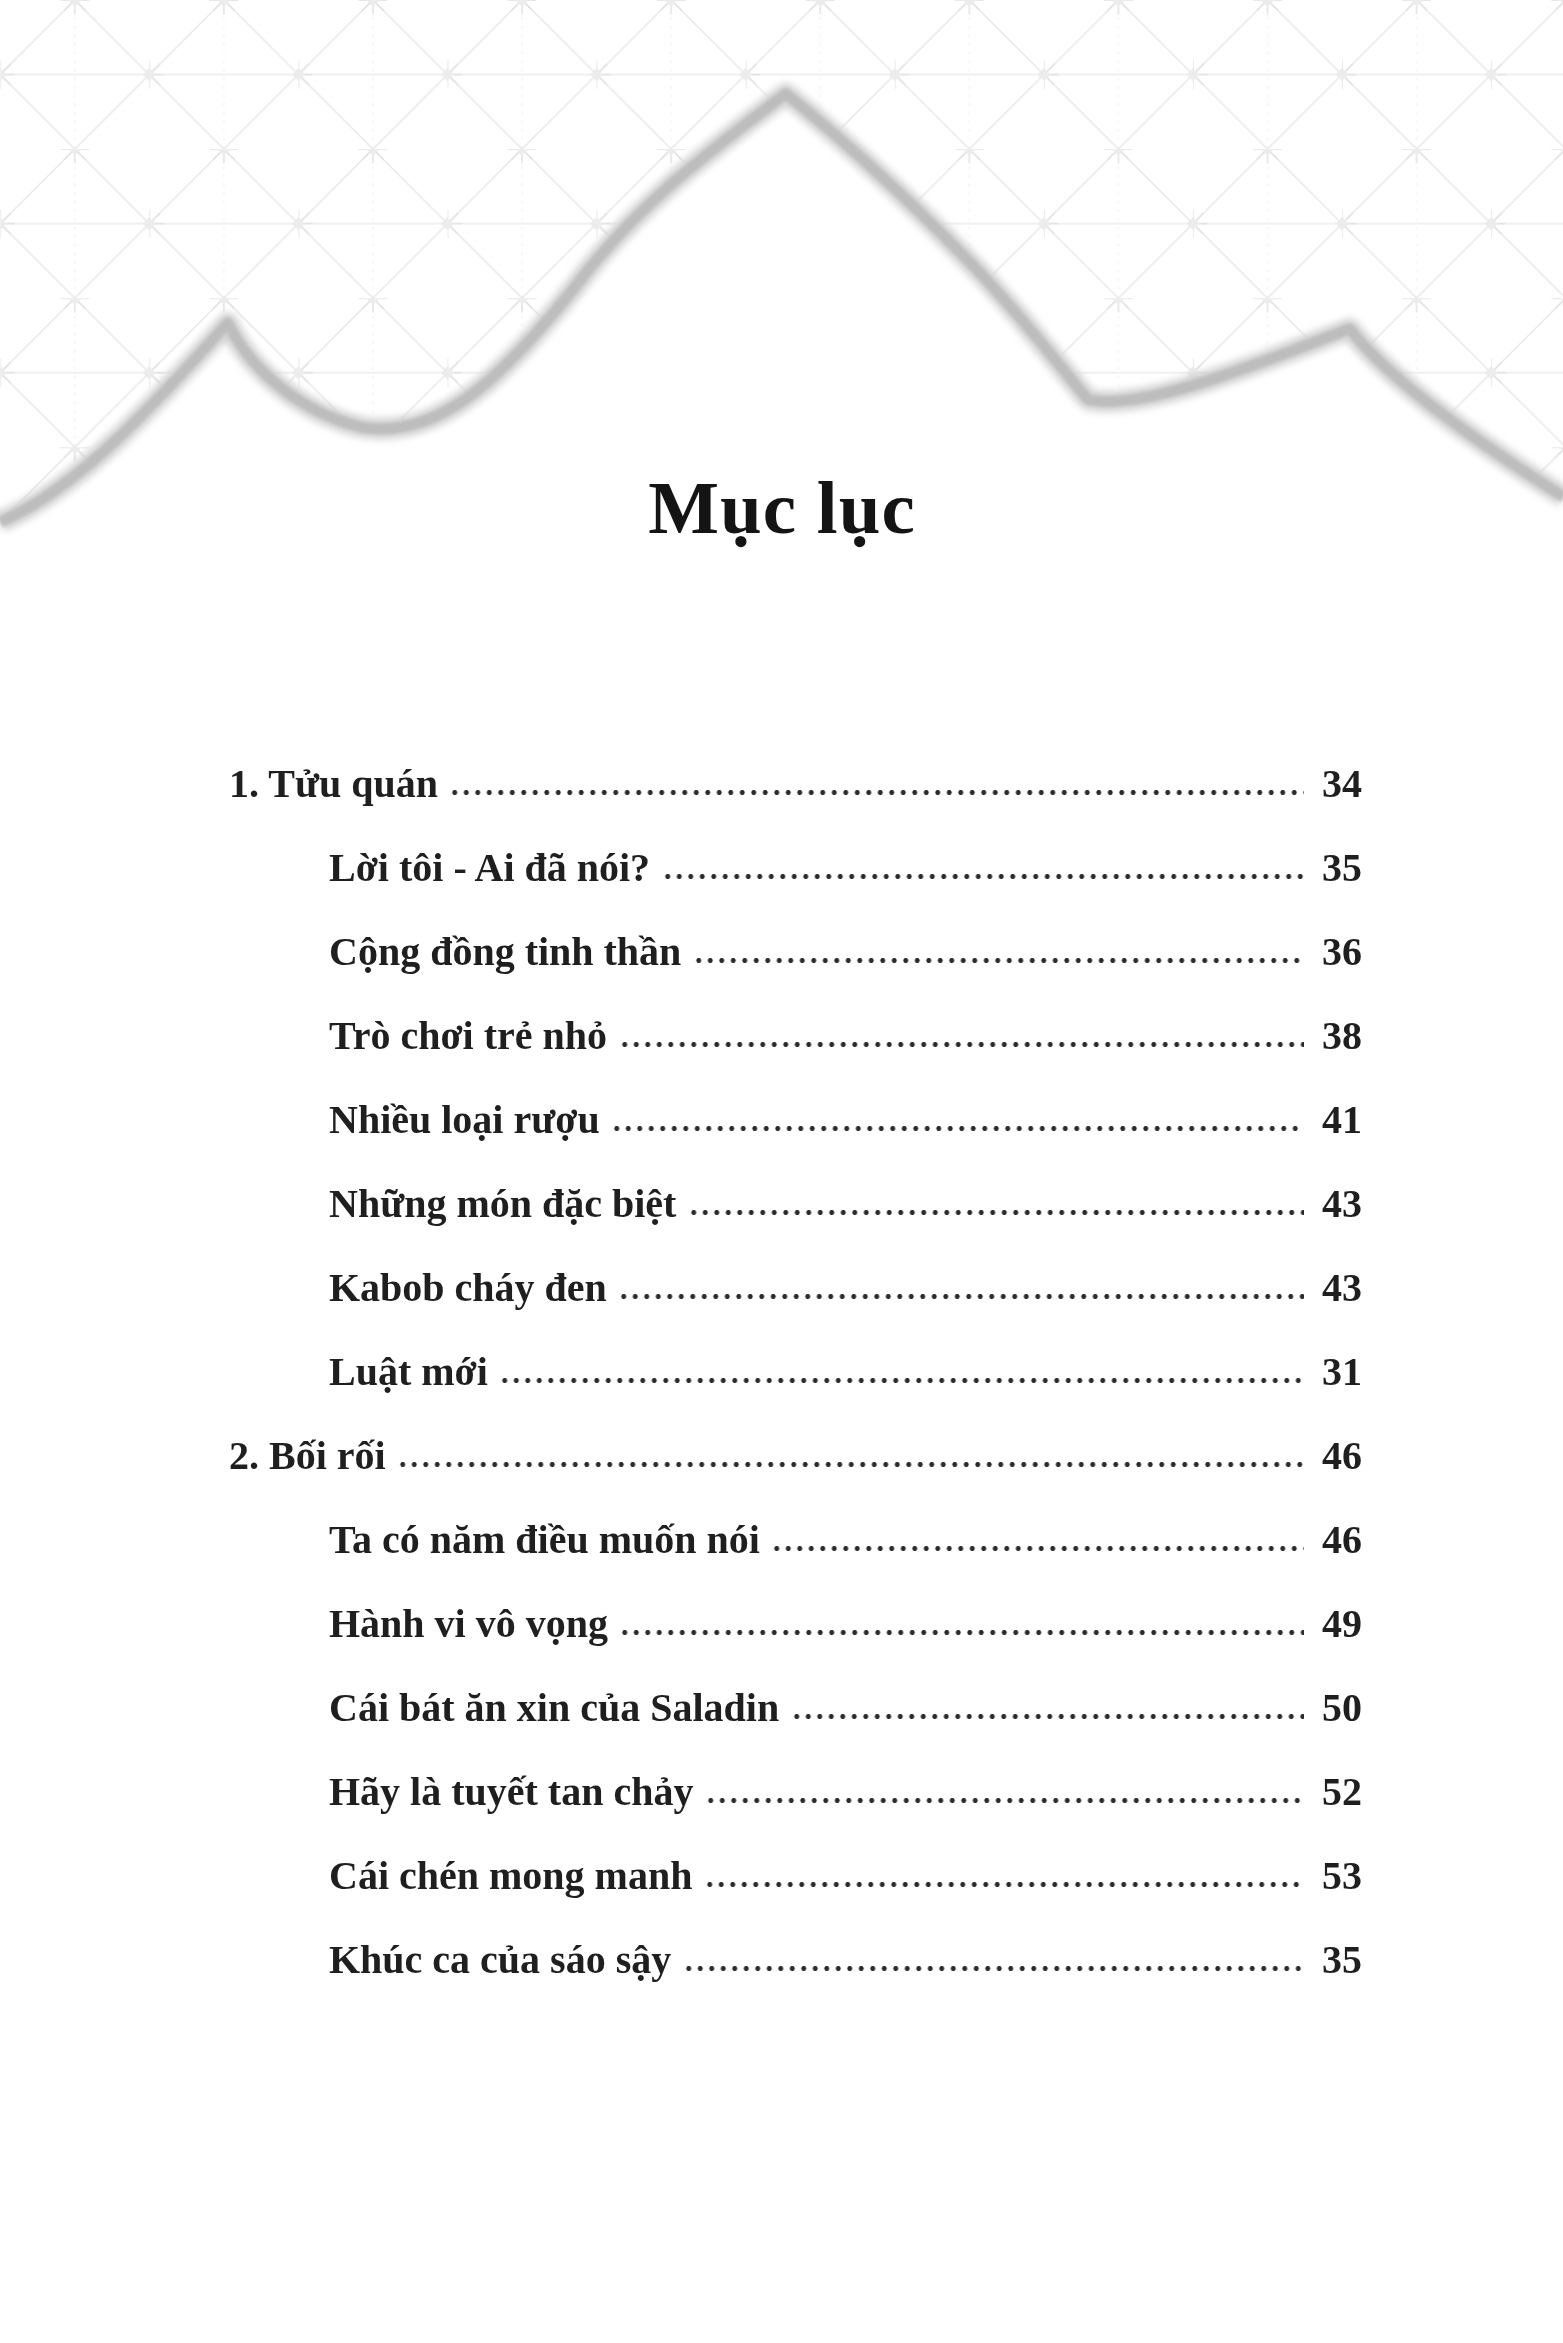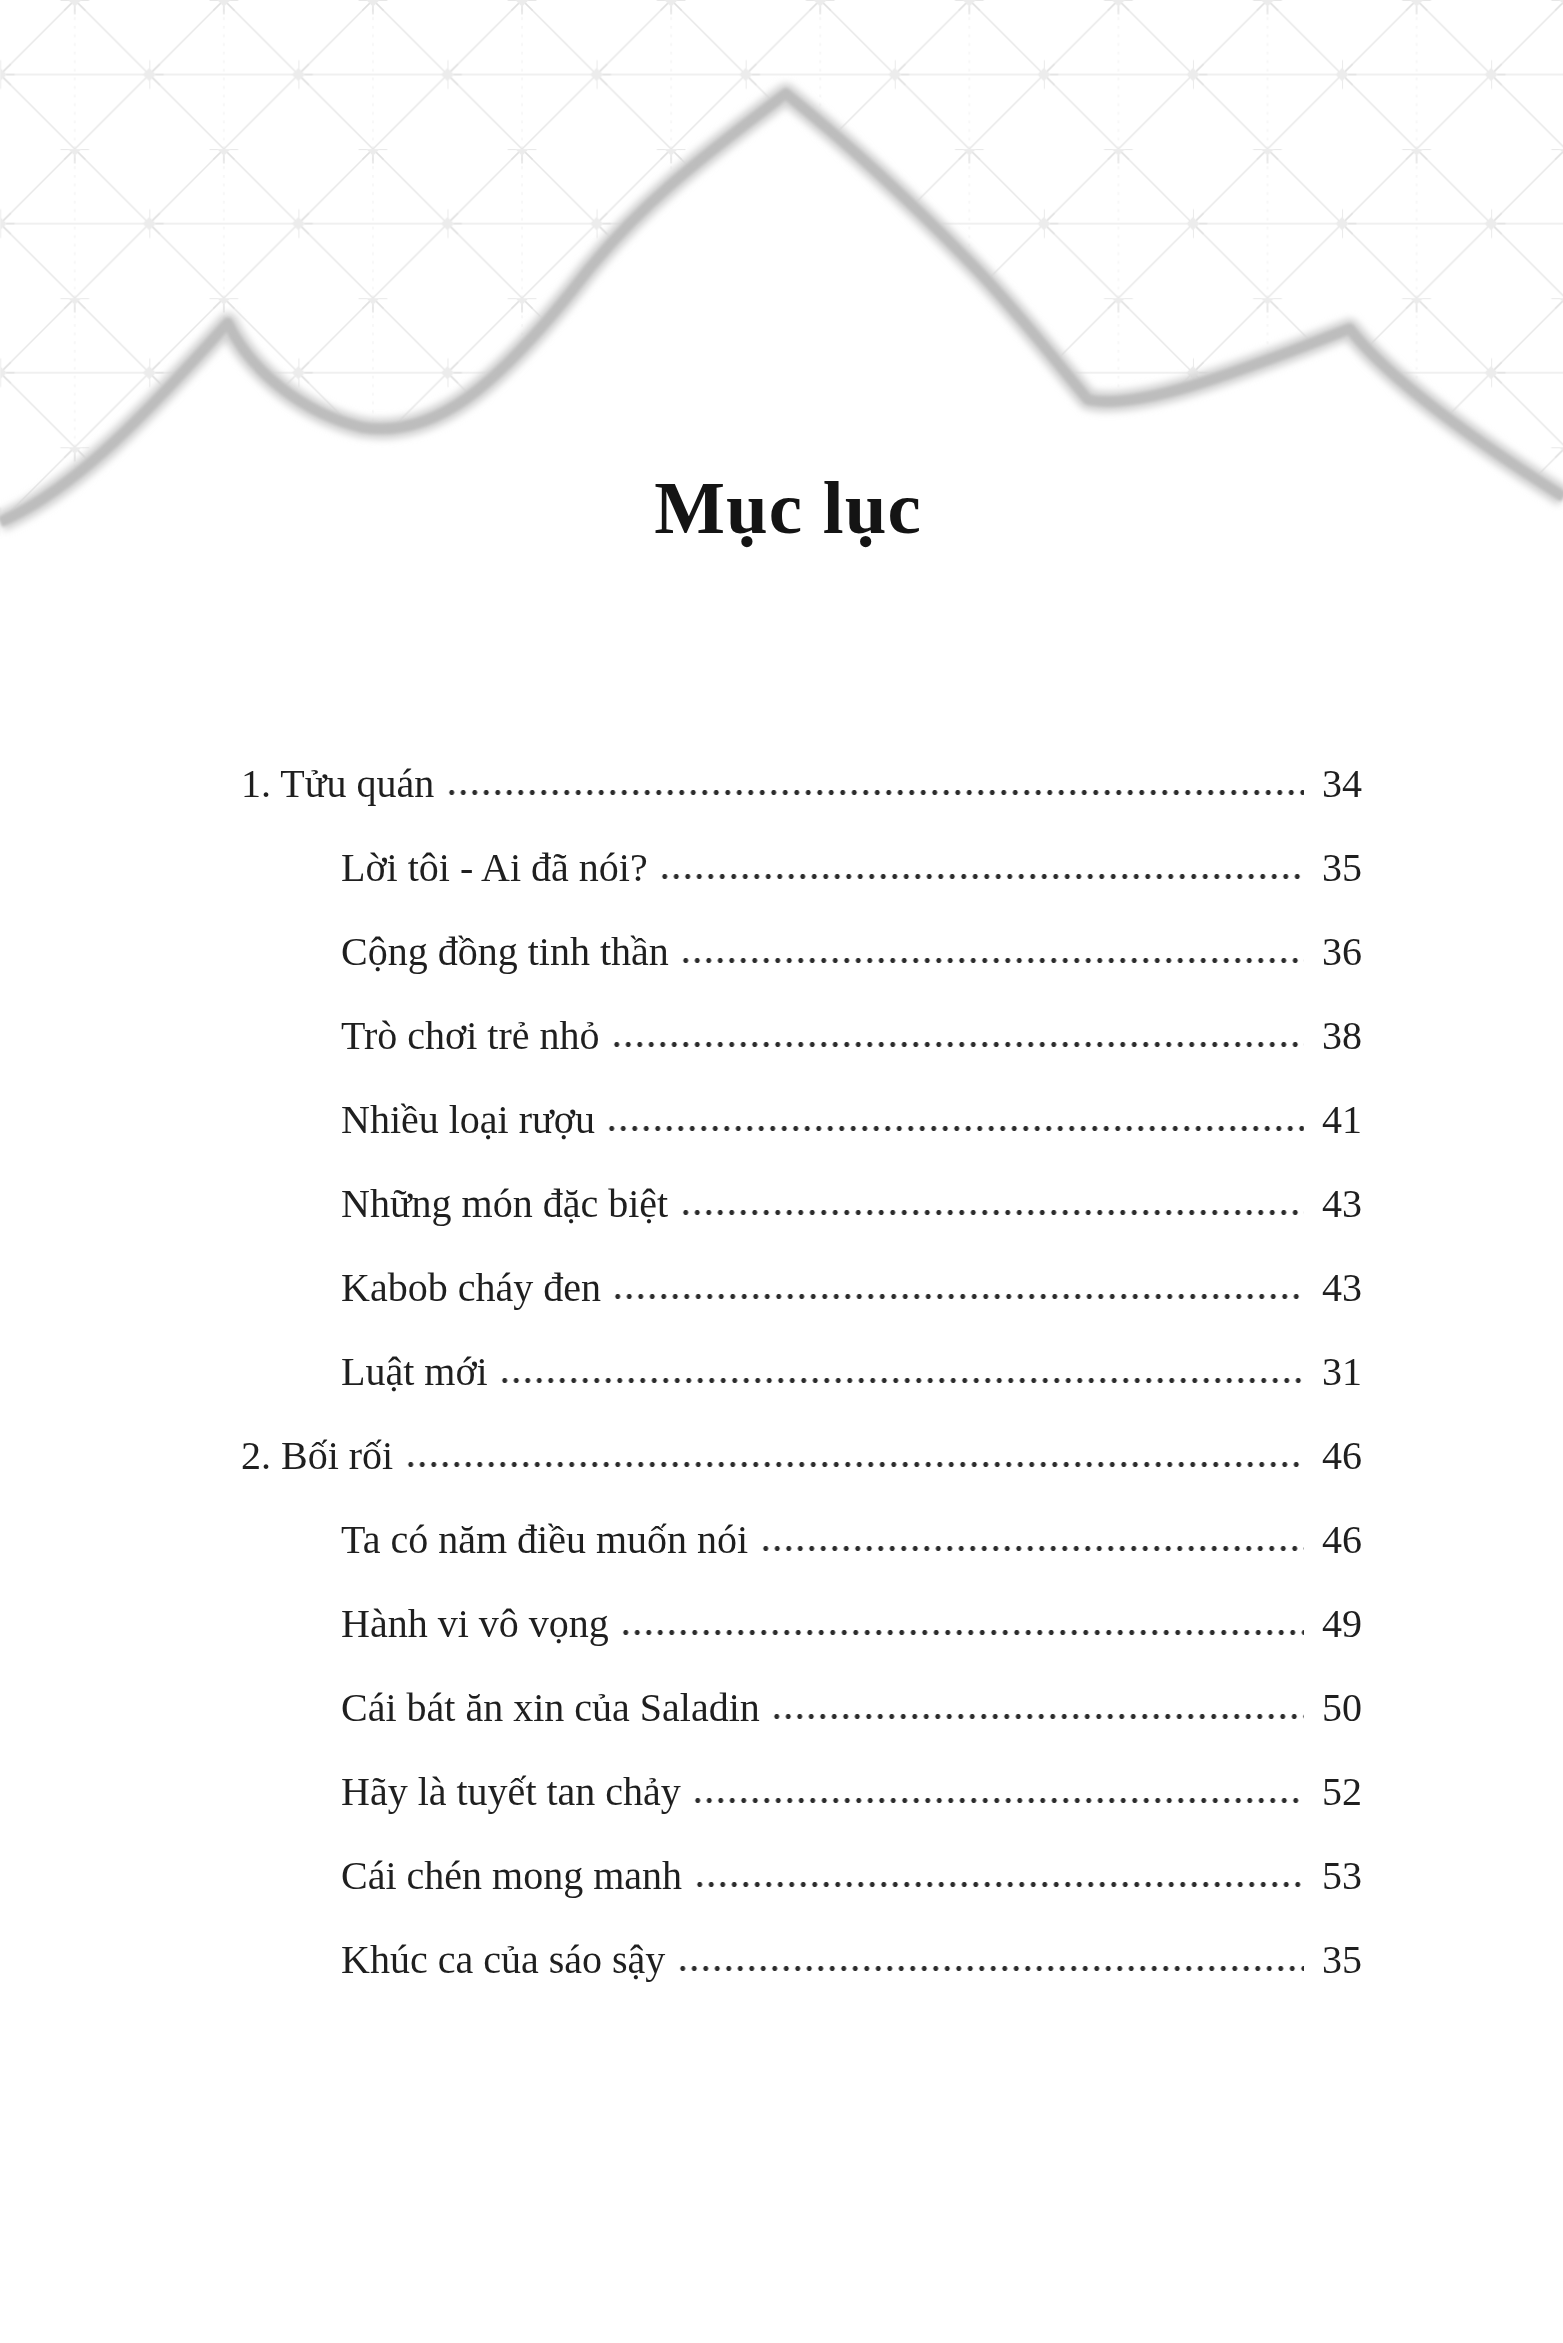--- a/index.html
+++ b/index.html
@@ -6,33 +6,33 @@
   .page {
     position:relative; width:1564px; height:2344px;
     background:#ffffff; overflow:hidden;
     font-family:"Liberation Serif", serif;
     color:#1f1f1f;
   }
   .ornament {
     position:absolute; top:0; left:0; width:1564px; height:669px;
     pointer-events:none;
   }
-  .content { position:relative; z-index:2; padding-top:470px;padding-left:12px; }
+  .content { position:relative; z-index:2; padding-top:470px; }
   .title {
     text-align:center;
     font-size:75px; font-weight:bold; color:#141414;
     letter-spacing:1px; line-height:1;
   }
   .toc {
     margin:197px 202px 0 229px; 
   }
   .toc-row {
     display:flex; align-items:baseline;
     height:84px; line-height:84px;
-    font-size:40px; white-space:nowrap;
+    font-size:40px; white-space:nowrap;font-weight:bold;
   }
   .toc-row.level-2 { padding-left:100px; }
   .toc-label { flex:none; }
   .toc-dots {
     flex:1 1 auto; height:8.6px; align-self:baseline;
     margin:0 7.6px 0 11.5px;
     background-image:radial-gradient(circle, #2b2b2b 2.1px, transparent 2.8px);
     background-size:11.5px 8.6px;
     background-repeat:repeat-x;
     background-position:left bottom;

